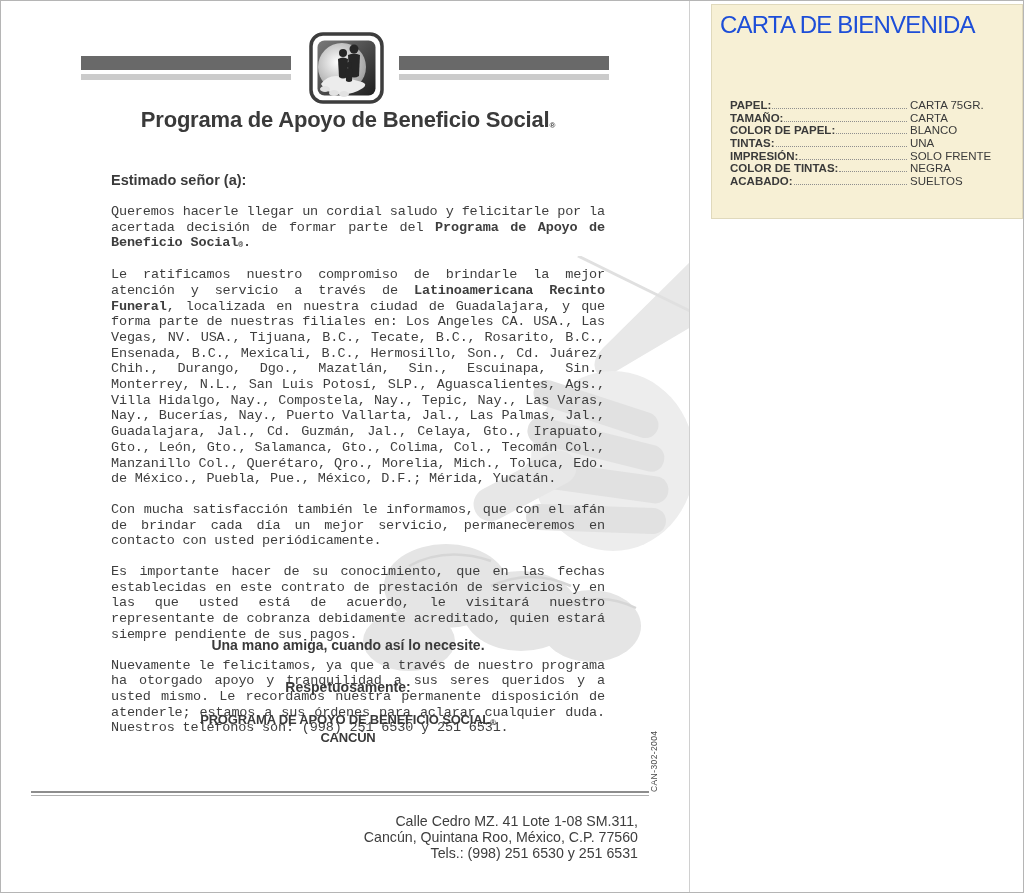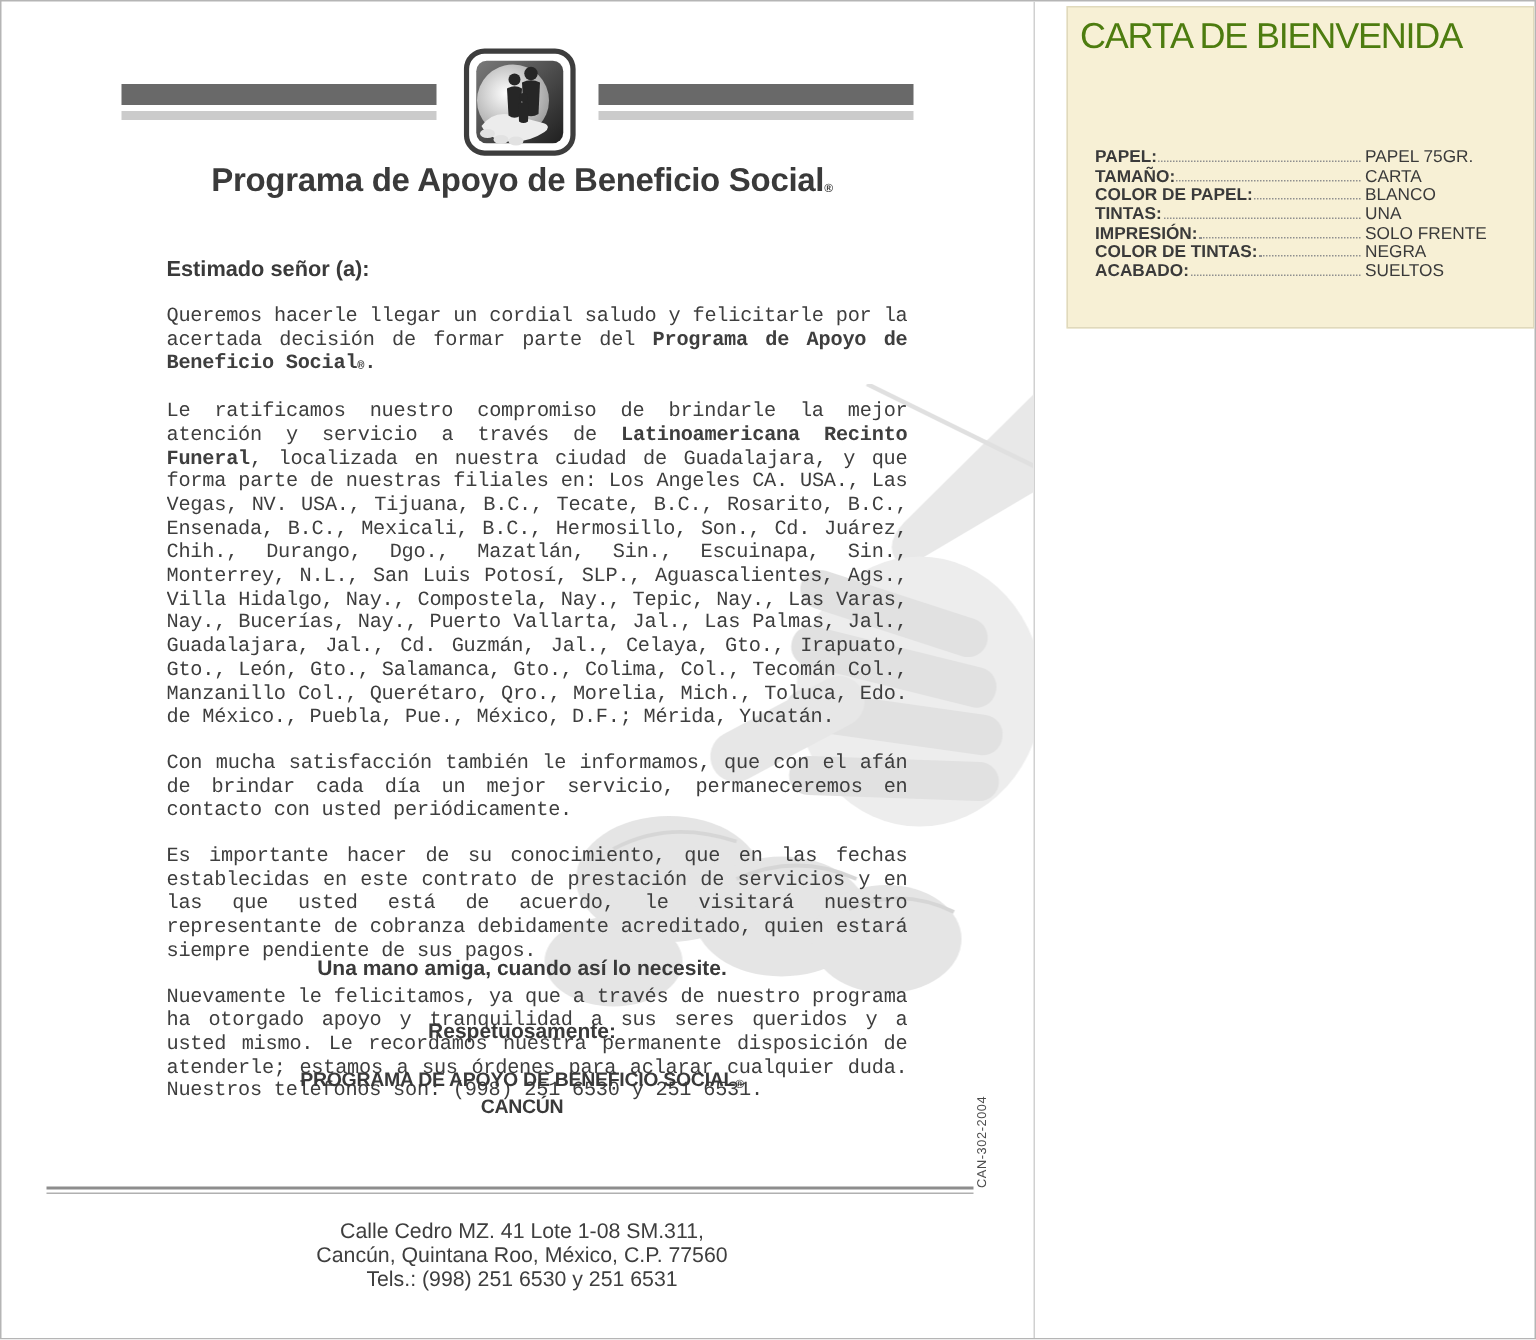--- a/index.html
+++ b/index.html
@@ -29,28 +29,28 @@
   .body p{margin:0 0 15px 0;}
   .center-line{position:absolute;left:57px;width:580px;text-align:center;
     font-size:14px;font-weight:bold;color:#3a3a3a;}
   .tagline{top:636px;}
   .closing{top:678px;}
   .signature{top:711px;line-height:15.5px;font-size:13px;letter-spacing:-0.2px;}
   .form-code{position:absolute;left:648px;top:791px;transform:rotate(-90deg);
     transform-origin:0 0;font-size:8.5px;letter-spacing:0.4px;color:#4a4a4a;white-space:nowrap;}
   .rule{position:absolute;left:30px;top:790px;width:618px;height:2px;
     border-top:2px solid var(--rule-dark,#8d8d8d);border-bottom:1px solid var(--rule-light,#b0b0b0);}
-  .footer{position:absolute;left:57px;top:812px;width:580px;text-align:center;
+  .footer{position:absolute;left:57px;top:812px;width:580px;text-align:right;
     font-size:14.2px;line-height:16px;color:var(--text,#3e3e3e);}
   
   .divider{position:absolute;left:688px;top:0;width:1px;height:893px;background:#d0d0d0;}
   .specbox{position:absolute;left:710px;top:3px;width:312px;height:215px;box-sizing:border-box;
     background:var(--cream,#f7f0d5);border:1px solid #e0d9bc;}
   .specbox-title{position:absolute;left:8px;top:6px;font-size:24px;font-weight:400;
-    letter-spacing:-0.8px;color:#4d7c0f;white-space:nowrap;text-align:center;}
+    letter-spacing:-0.8px;color:#1d4ed8;white-space:nowrap;text-align:center;}
   .specs{position:absolute;left:18px;right:10px;top:94px;}
   .spec-row{display:flex;align-items:baseline;height:12.7px;font-size:11.5px;
     line-height:12.7px;color:#3a3a3a;justify-content:flex-end;}
   .spec-label{font-weight:bold;white-space:nowrap;}
   .spec-dots{flex:1;border-bottom:1px dotted #8f8f8f;margin:0 3px 2px 1px;min-width:6px;}
   .spec-value{flex:none;width:102px;white-space:nowrap;}
 </style>
 </head>
 <body>
 
@@ -146,21 +146,21 @@
   </div>
 
   <div class="divider"></div>
 
   <div class="specbox">
     <div class="specbox-title">CARTA DE BIENVENIDA</div>
     <div class="specs">
       <div class="spec-row">
           <span class="spec-label">PAPEL:</span>
           <span class="spec-dots"></span>
-          <span class="spec-value">PAPEL 75GR.</span>
+          <span class="spec-value">CARTA 75GR.</span>
         </div>
       <div class="spec-row">
           <span class="spec-label">TAMAÑO:</span>
           <span class="spec-dots"></span>
           <span class="spec-value">CARTA</span>
         </div>
       <div class="spec-row">
           <span class="spec-label">COLOR DE PAPEL:</span>
           <span class="spec-dots"></span>
           <span class="spec-value">BLANCO</span>

